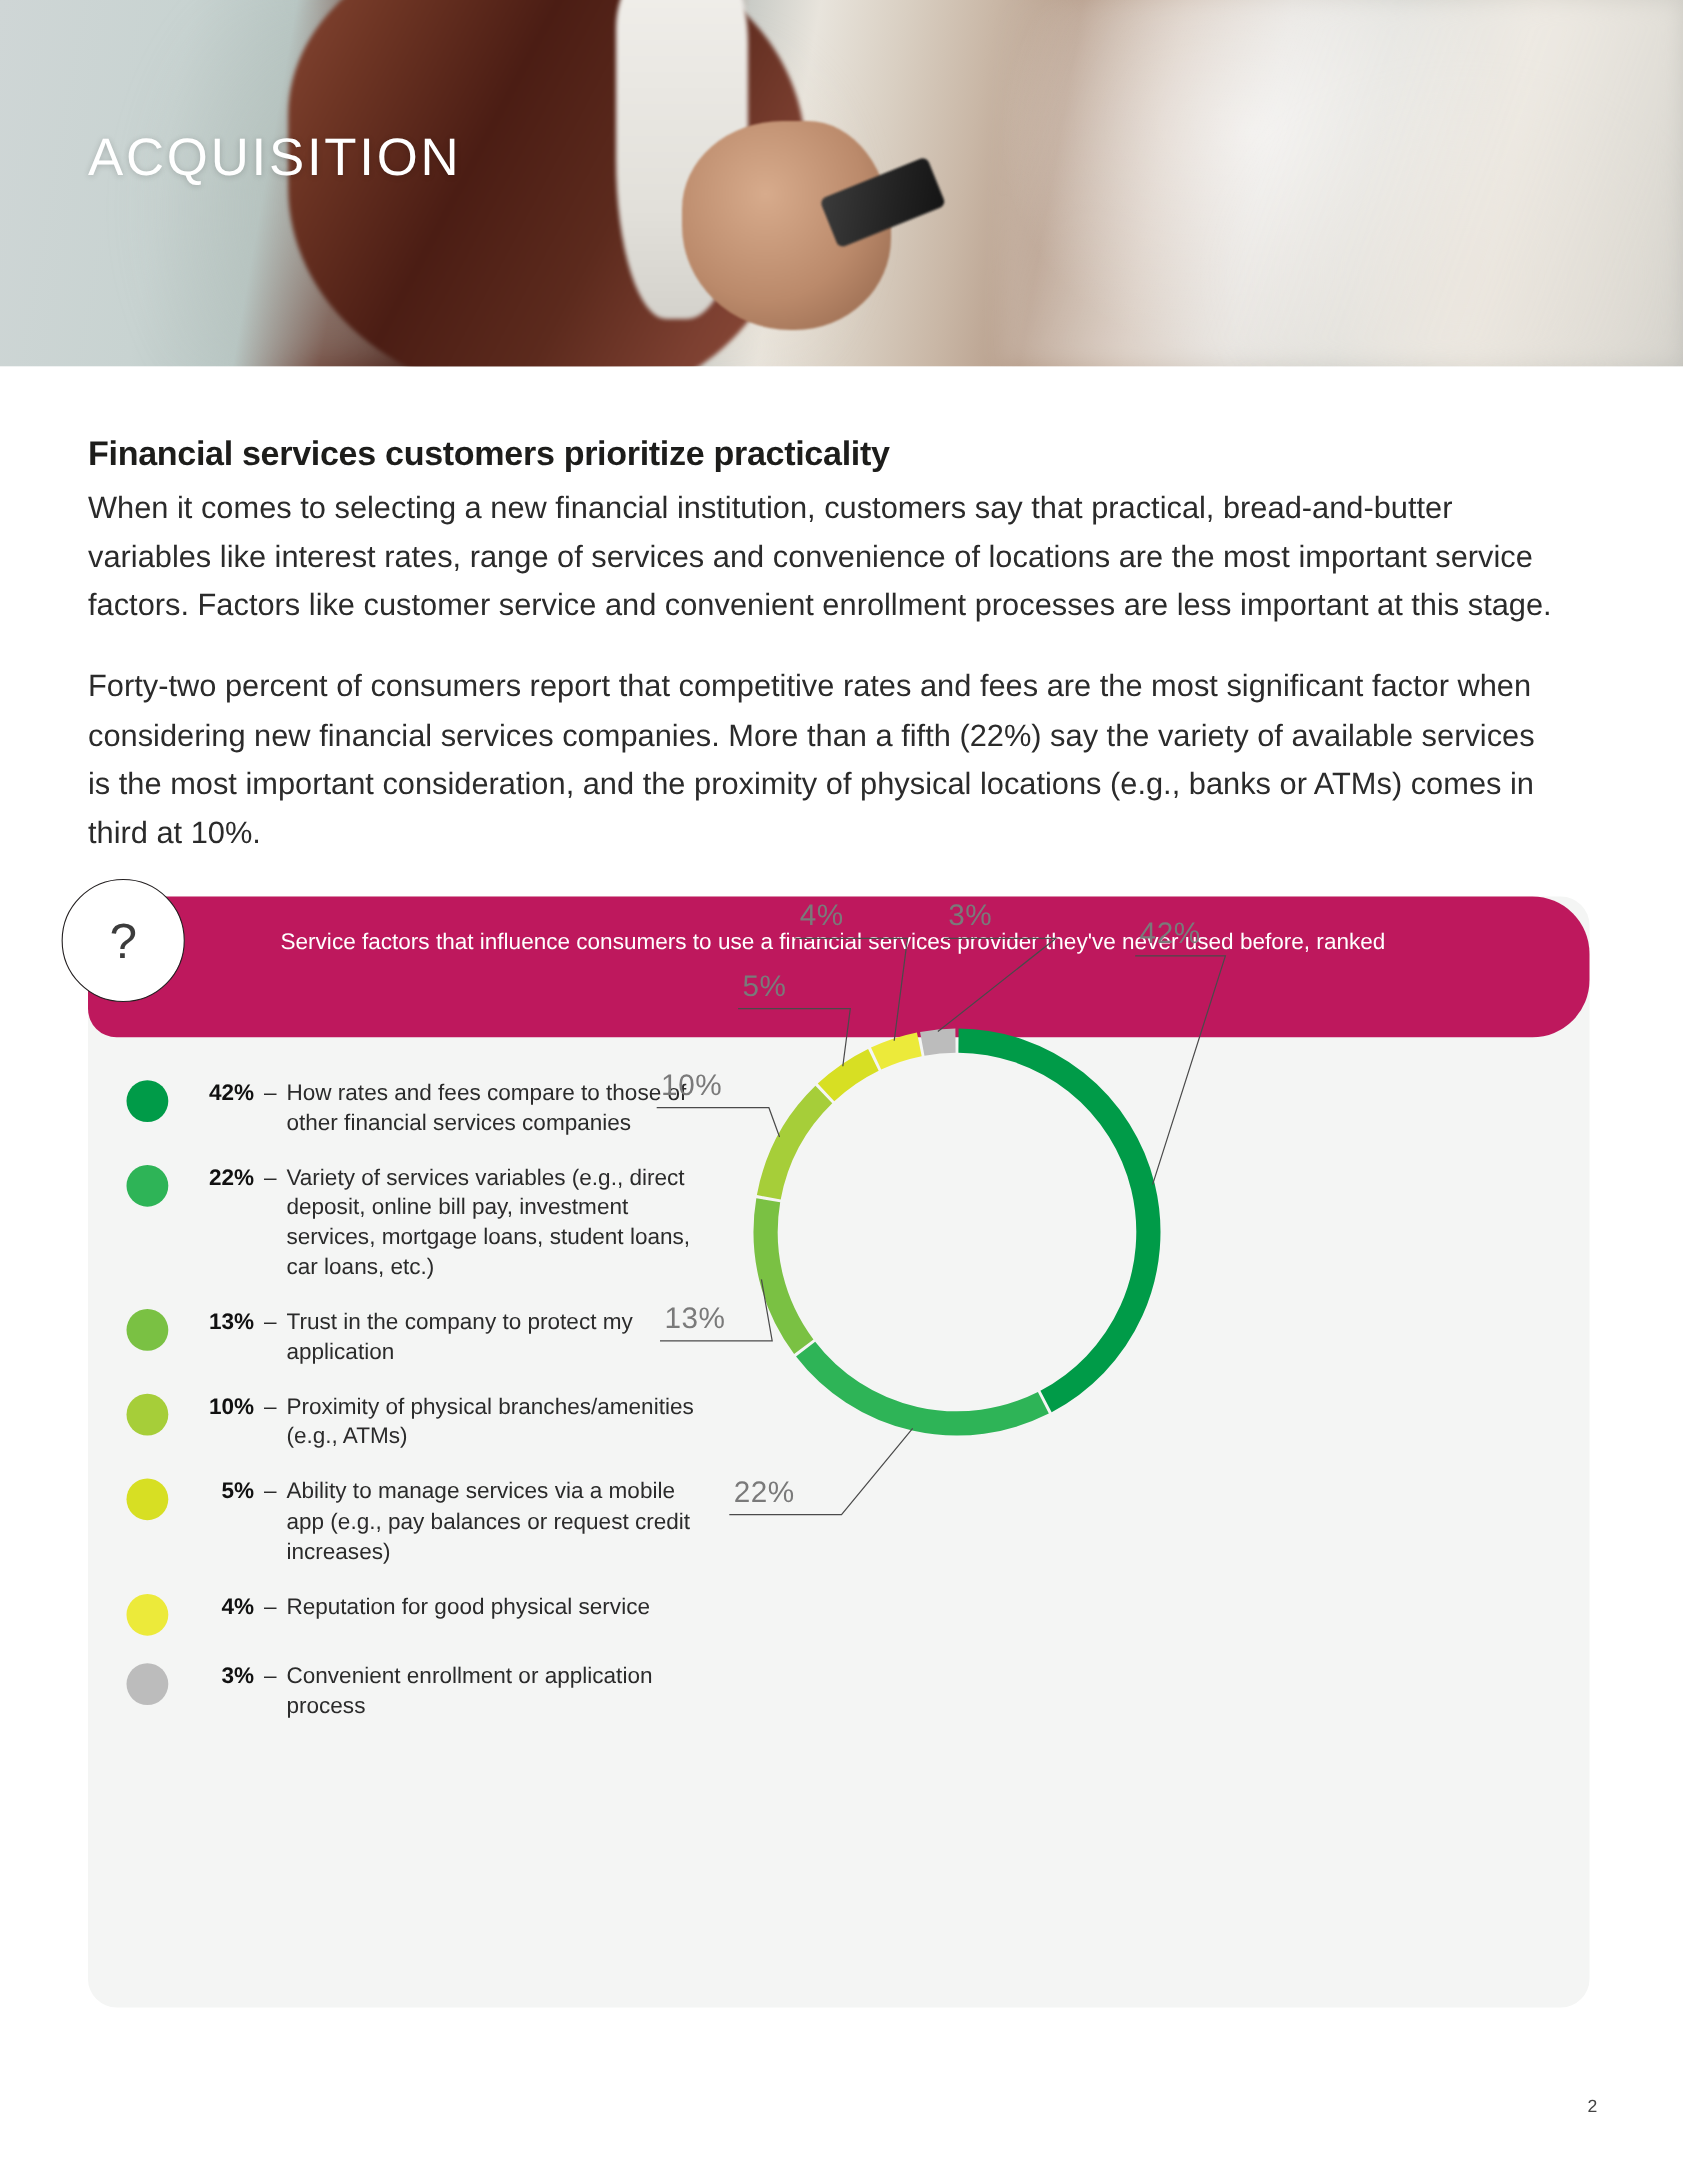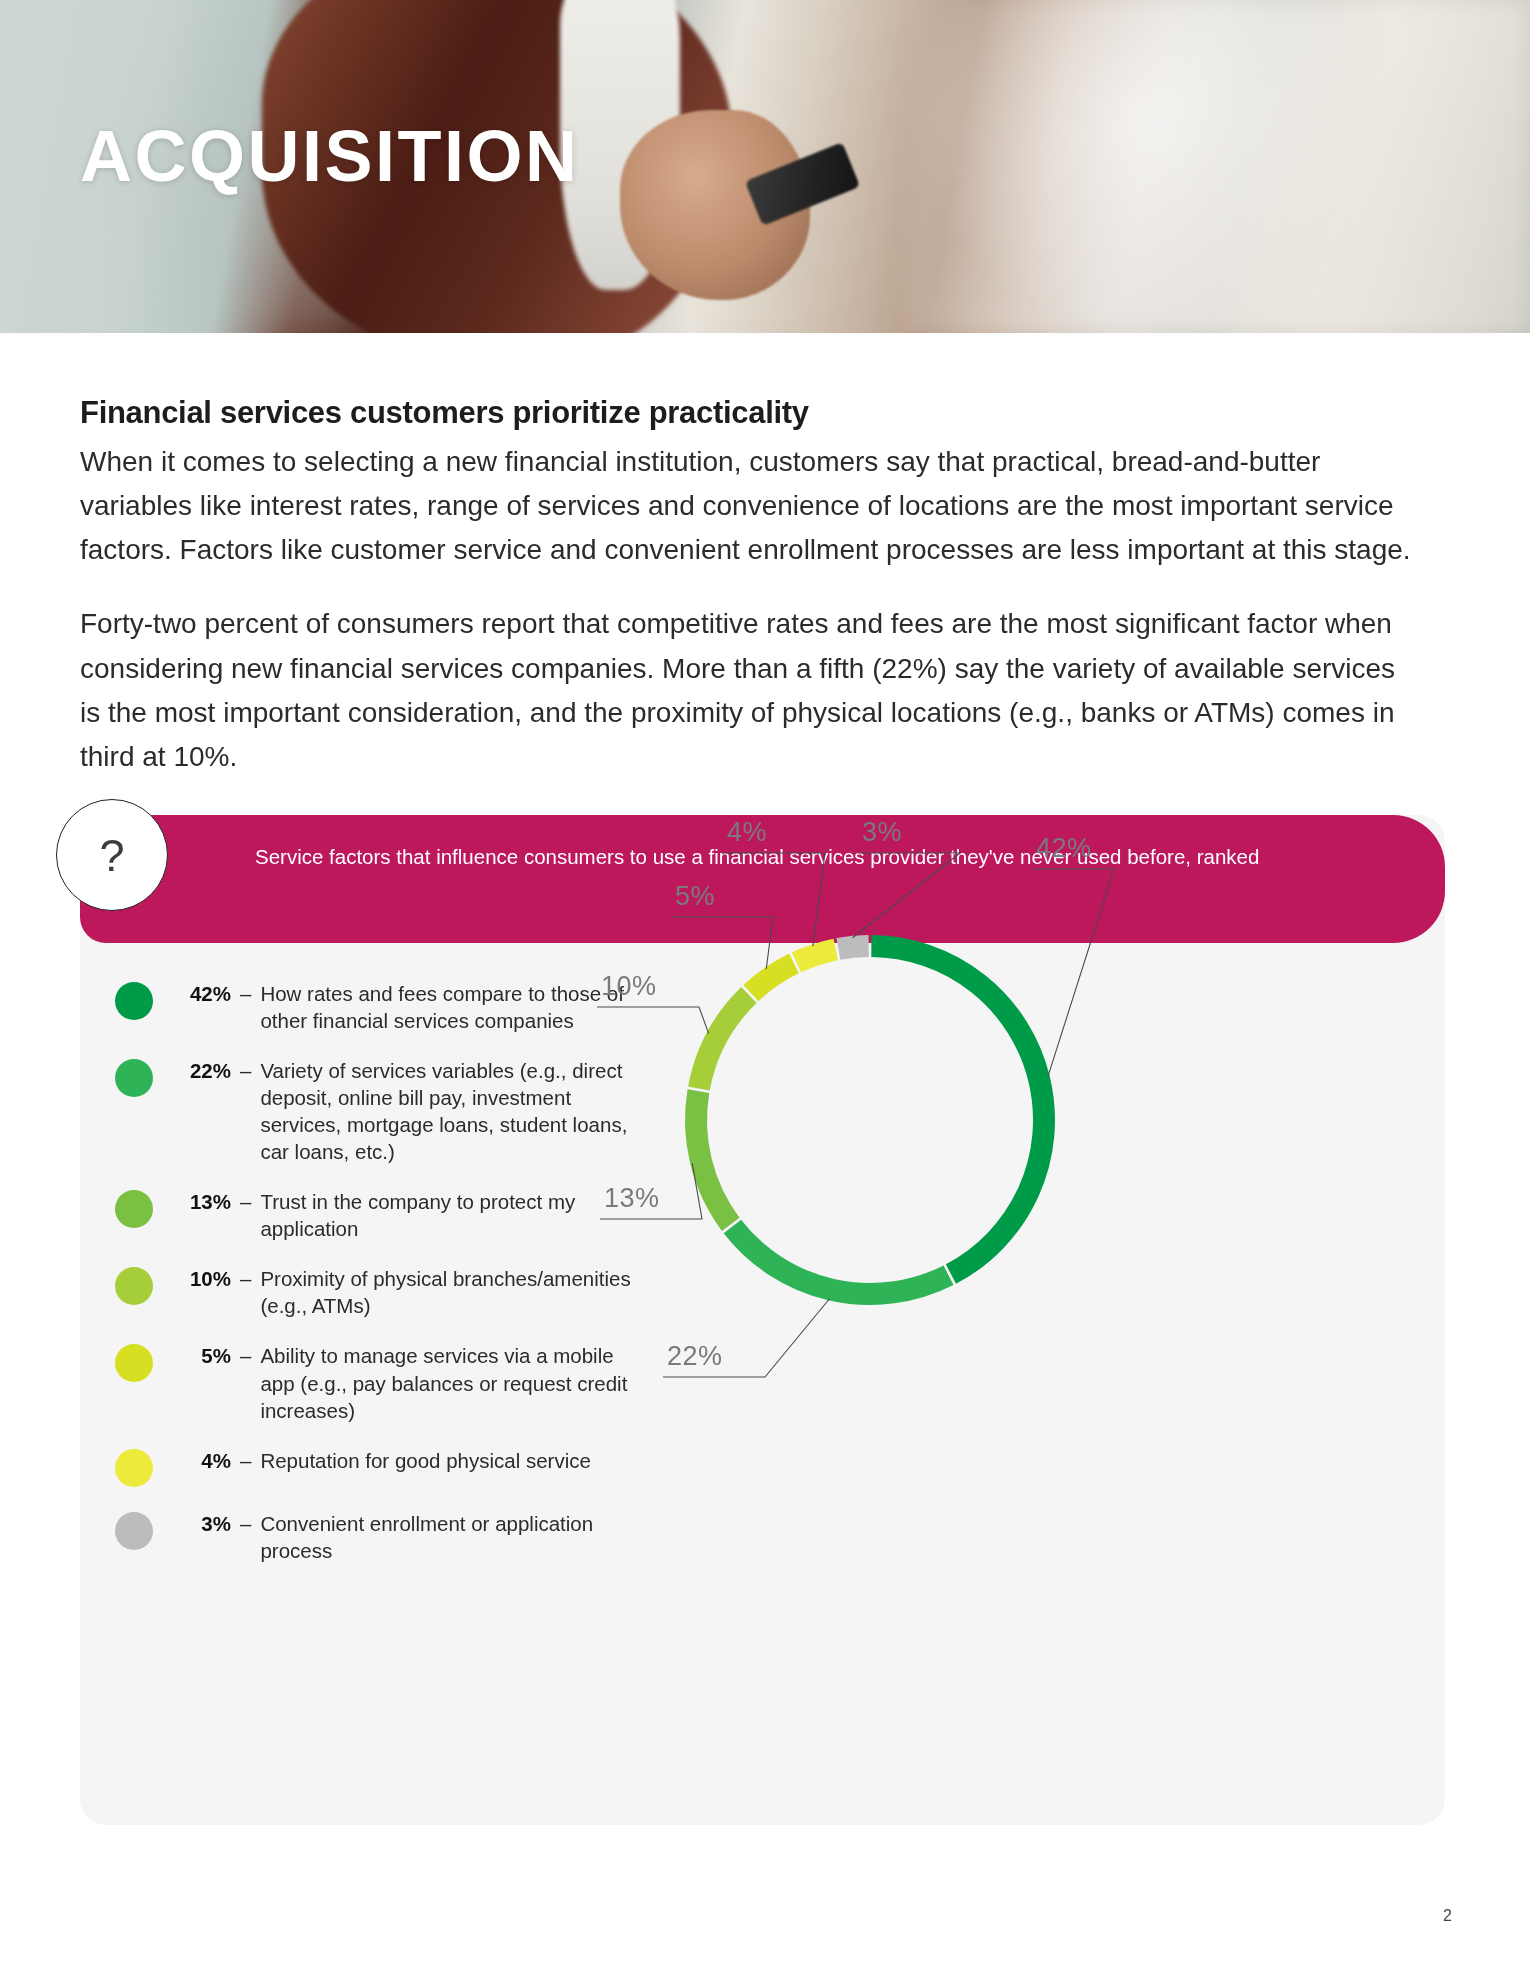--- a/index.html
+++ b/index.html
@@ -68,22 +68,22 @@
     background: linear-gradient(120deg,#3b3b3b 0%, #222 60%, #141414 100%);
     border-radius: 6px; transform: rotate(-22deg); filter: blur(1px);
   }
   .hero .highlight-right {
     position:absolute; right:0; top:0; width:620px; height:333px;
     background: linear-gradient(110deg, rgba(255,255,255,0) 0%, rgba(255,255,255,0.42) 40%, rgba(250,246,240,0.55) 70%, rgba(236,232,224,0.4) 100%);
     filter: blur(10px);
   }
   .hero-title {
     position: absolute; left: 80px; top: 120px;
-    font-size: 72px; letter-spacing: 2.5px; color: #ffffff;
-    font-weight: 700; line-height: 1;
+    font-size: 48px; letter-spacing: 2.5px; color: #ffffff;
+    font-weight: 400; line-height: 1;
     font-family: "Liberation Sans", sans-serif;
     text-shadow: 0 1px 6px rgba(0,0,0,0.18);
   }
 
   
   .body-wrap { position:absolute; left:80px; top:395px; width:1350px; }
   h1.headline {
     font-size: 31px; font-weight: 700; color:#1d1d1b;
     letter-spacing:-0.3px; line-height:1.18; margin-bottom:8px;
   }

